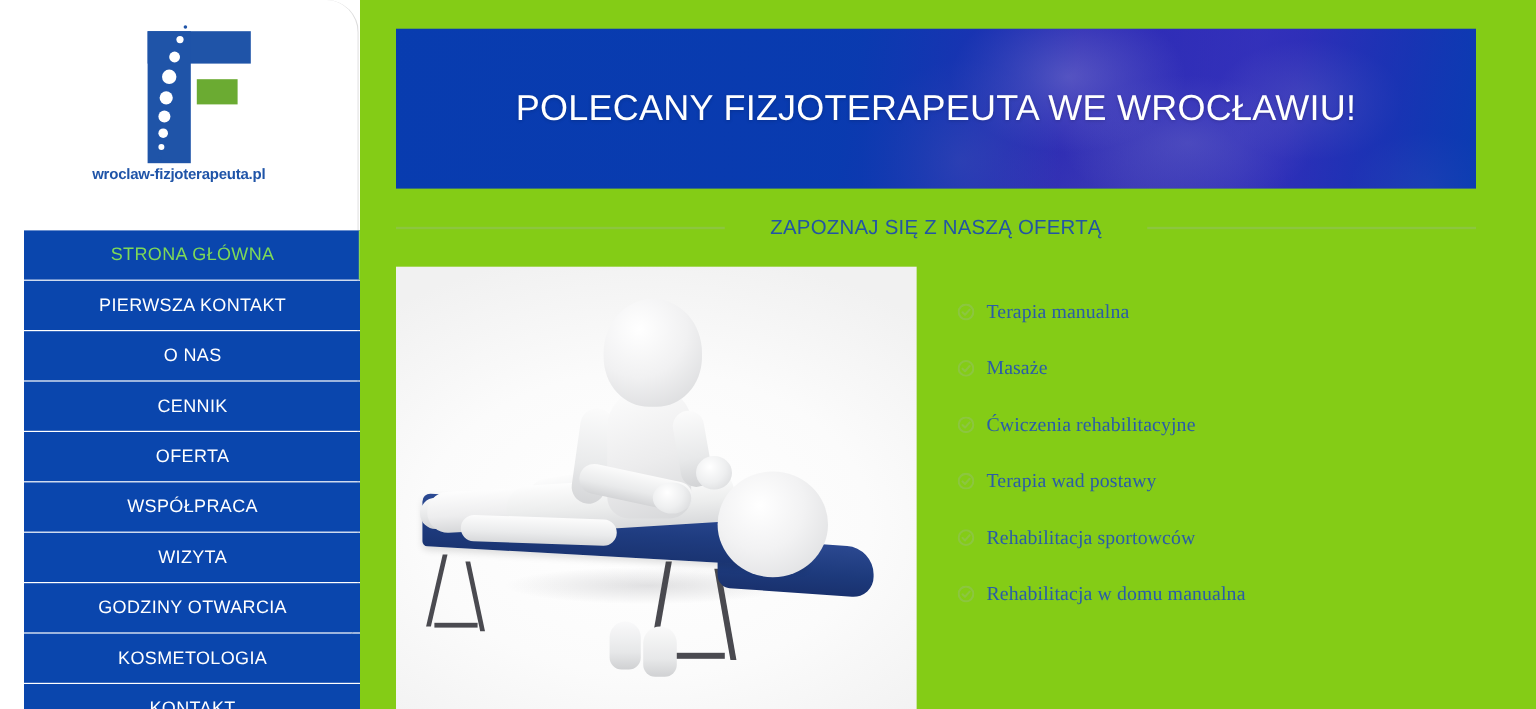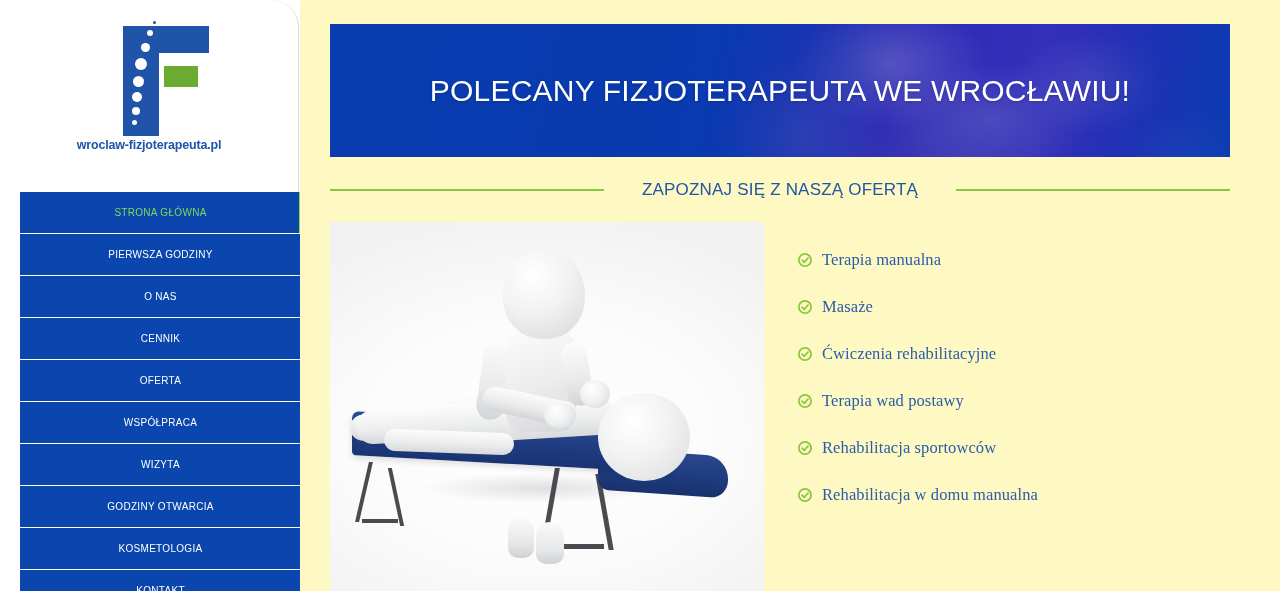--- a/index.html
+++ b/index.html
@@ -82,21 +82,21 @@
     position: absolute;
     left: 20px; top: 192px;
     width: 281px;
   }
   .nav-item {
     position: relative;
     height: 41px;
     margin-bottom: 1px;
     background: #0a46ad;
     color: #ffffff;
-    font-size: 10px;
+    font-size: 15px;
     letter-spacing: 0.3px;
     display: flex;
     align-items: center;
     justify-content: center;
     cursor: pointer;
     user-select: none;
   }
   .nav-item.active { color: #7ed957; }
   .nav-item.active::after {
     content: "";
@@ -104,21 +104,21 @@
     right: -2px; top: 0;
     width: 4px; height: 41px;
     background: #8ed94f;
   }
 
   
   .main {
     position: absolute;
     left: 300px; top: 0;
     width: 980px; height: 591px;
-    background: #fef9c3;
+    background: #84cc16;
   }
 
   .banner {
     position: absolute;
     left: 30px; top: 24px;
     width: 900px; height: 133px;
     overflow: hidden;
     background: #0a3fb0;
   }
   .banner-photo {
@@ -361,21 +361,21 @@
         <span class="dot d9"></span>
       </div>
       <div class="logo-text">wroclaw-fizjoterapeuta.pl</div>
     </div>
 
     <nav class="nav">
       <div class="nav-item active">
           <span>STRONA GŁÓWNA</span>
         </div>
       <div class="nav-item">
-          <span>PIERWSZA GODZINY</span>
+          <span>PIERWSZA KONTAKT</span>
         </div>
       <div class="nav-item">
           <span>O NAS</span>
         </div>
       <div class="nav-item">
           <span>CENNIK</span>
         </div>
       <div class="nav-item">
           <span>OFERTA</span>
         </div>

